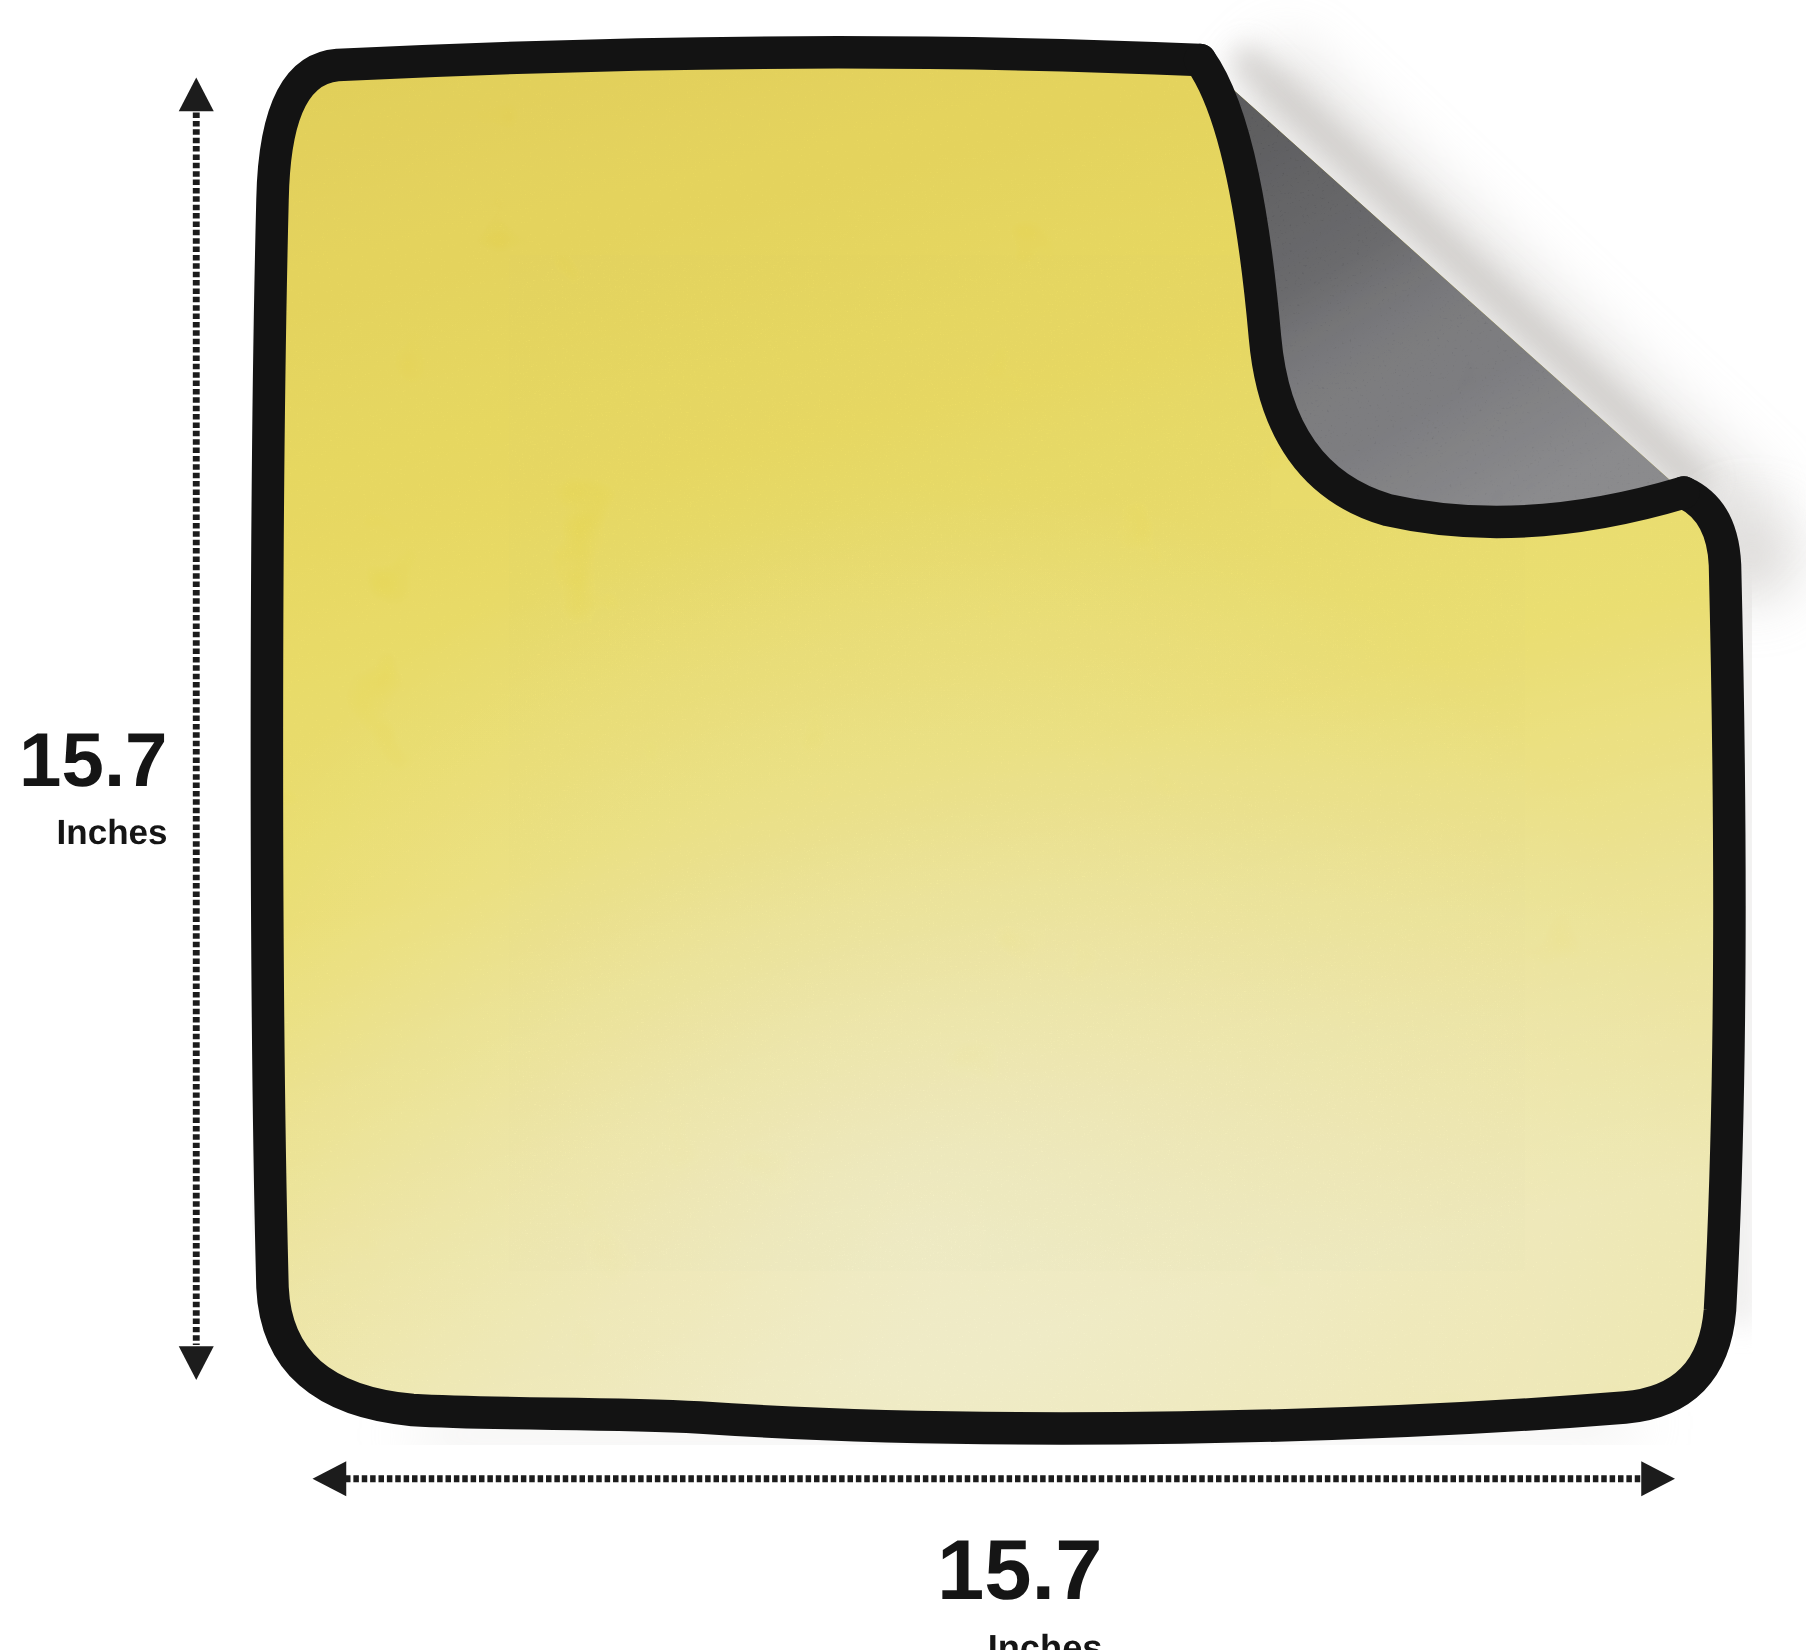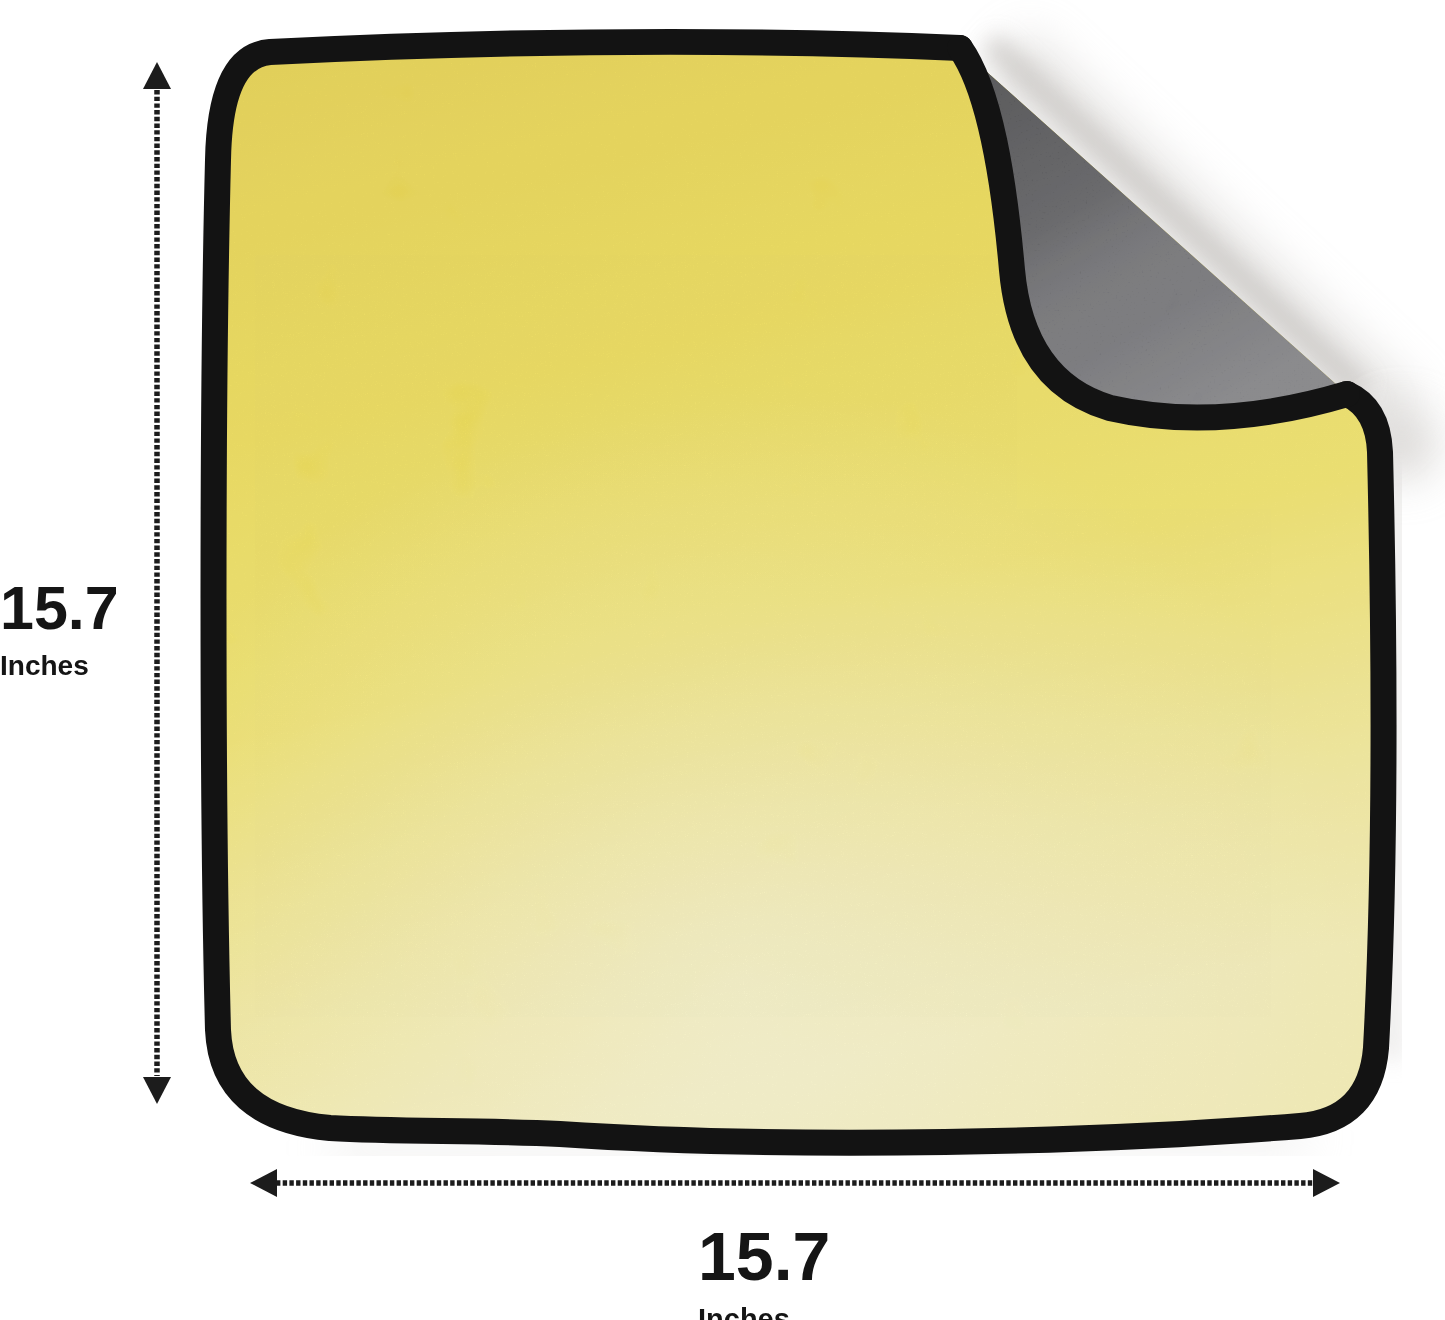--- a/index.html
+++ b/index.html
@@ -6,21 +6,21 @@
   .canvas{
     position:relative;
     width:1445px;height:1320px;
     background:#ffffff;
     overflow:hidden;
     font-family:"Liberation Sans", sans-serif;
   }
   .photo-svg{position:absolute;left:0;top:0;z-index:1;}
   .dim-label{
     position:absolute;z-index:3;
-    text-align:left;color:#151515;
+    text-align:right;color:#151515;
   }
   .dim-label .value{
     font-weight:bold;line-height:1.0;letter-spacing:0px;
   }
   .dim-label .unit{
     font-weight:bold;line-height:1.0;
   }
   .label-height{left:0px;top:578px;width:134px;}
   .label-height .value{font-size:61px;}
   .label-height .unit{font-size:28px;margin-top:13px;}

